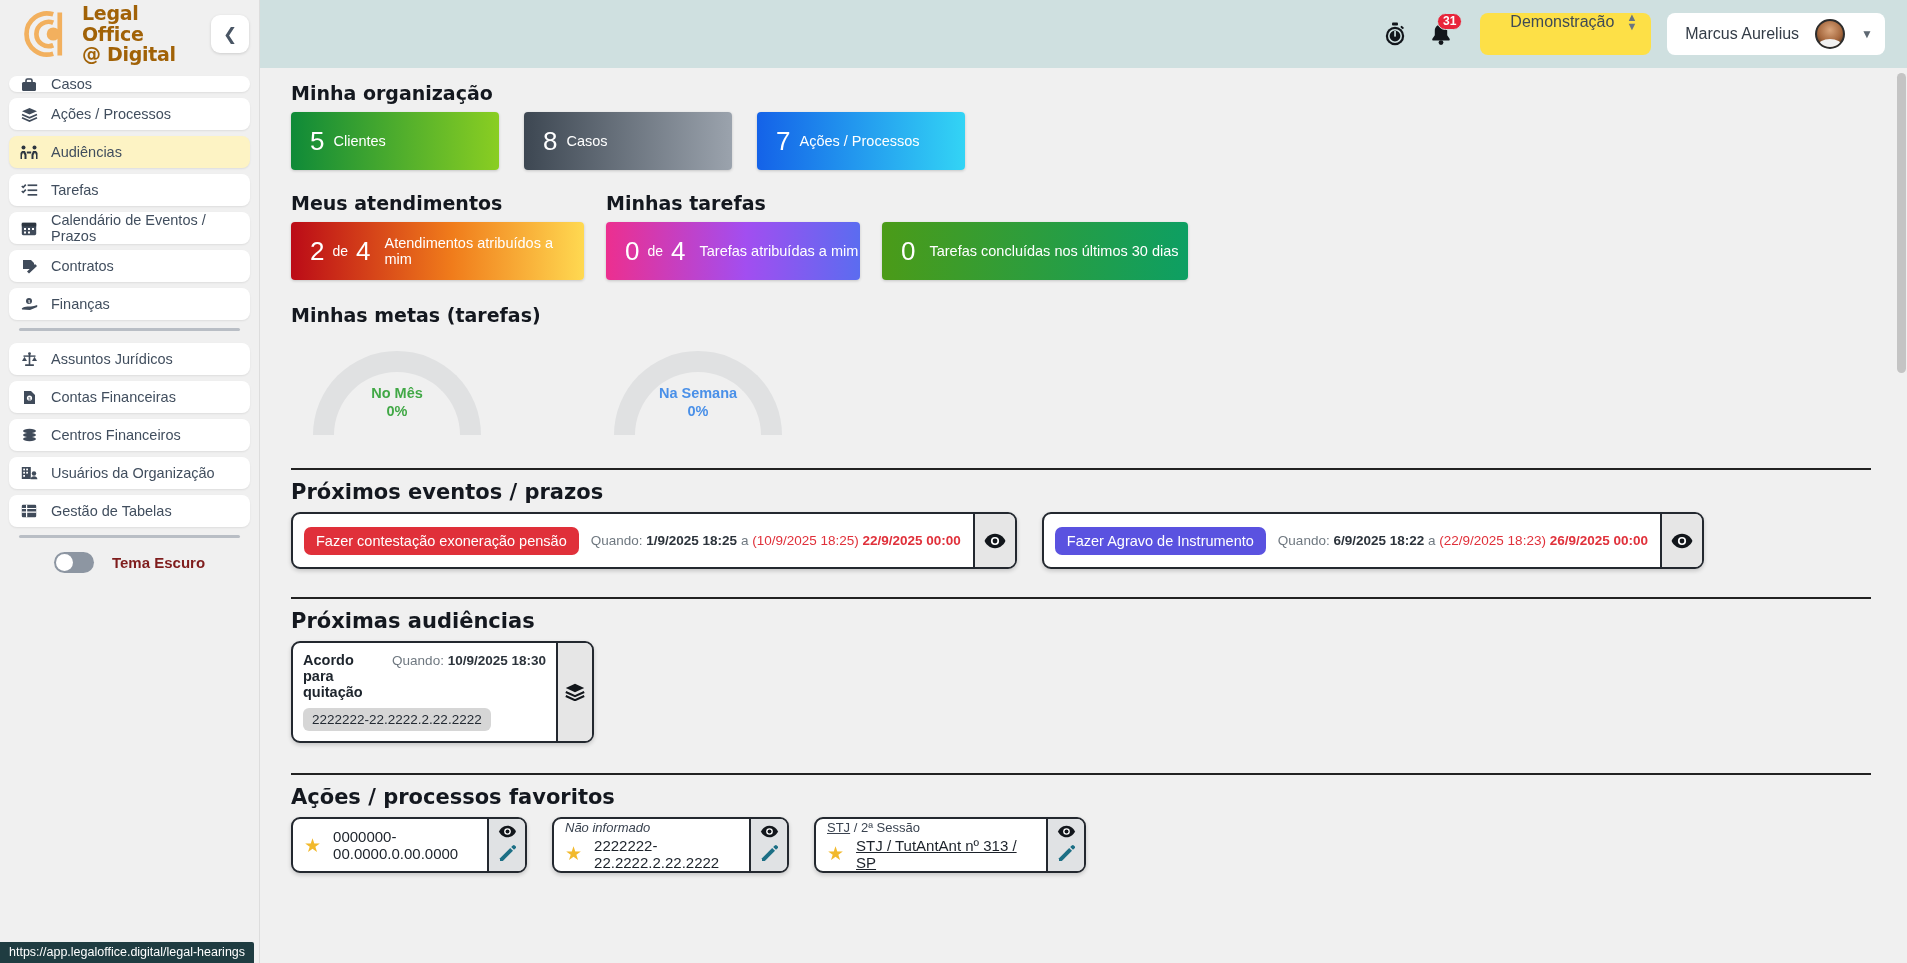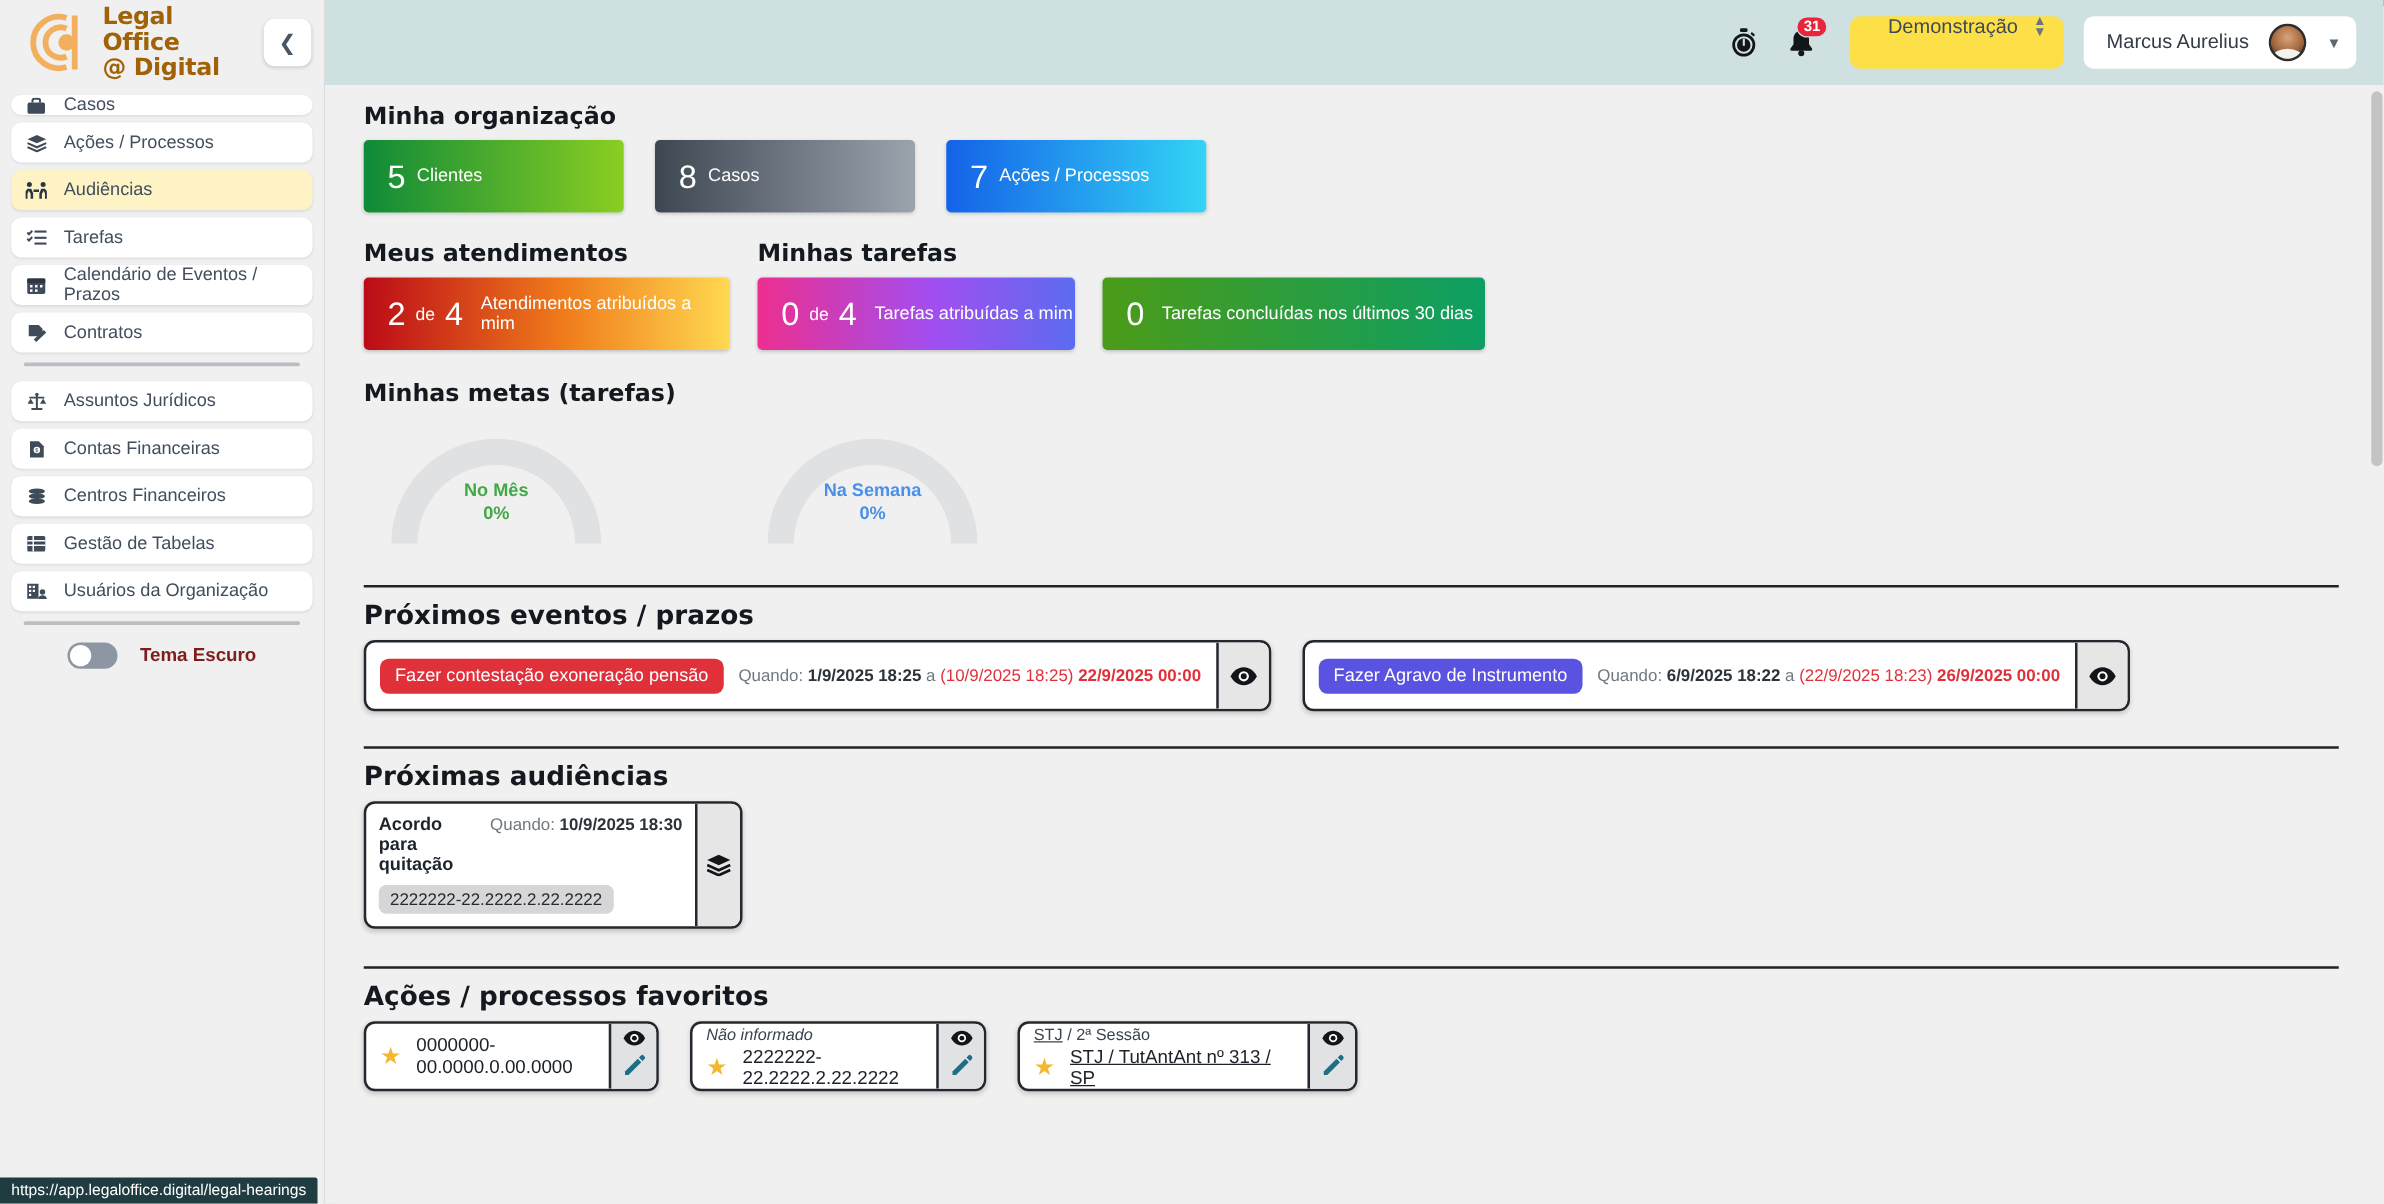--- a/index.html
+++ b/index.html
@@ -332,20 +332,30 @@
     <div class="nav-item">
       <span class="nav-ico">
         <svg width="17" height="15" viewBox="0 0 17 15">
             <path d="M2 1h8l3 3v6H2z" fill="#404b5a"></path>
             <path d="M6 12.5 14 5l2 2-8 7.5z" fill="#404b5a"></path>
           </svg>
       </span>
       <span>Contratos</span>
     </div>
 
+    <div class="nav-item">
+      <span class="nav-ico">
+        <svg width="17" height="14" viewBox="0 0 17 14">
+            <circle cx="8" cy="4" r="3" fill="#404b5a"></circle>
+            <text x="8" y="6" font-size="4" fill="#fff" text-anchor="middle" font-family="sans-serif">$</text>
+            <path d="M0.8 11.5 C4 8.5 9 10 13 9 L16.2 8 16.2 10 9 13 1 12.6z" fill="#404b5a"></path>
+          </svg>
+      </span>
+      <span>Finanças</span>
+    </div>
 
     <div class="nav-divider"></div>
 
     <div class="nav-item">
       <span class="nav-ico">
         <svg width="17" height="15" viewBox="0 0 17 15">
             <rect x="7.7" y="2" width="1.6" height="11" fill="#404b5a"></rect>
             <rect x="4" y="12.3" width="9" height="1.6" rx="0.6" fill="#404b5a"></rect>
             <rect x="2.5" y="3.4" width="12" height="1.4" fill="#404b5a"></rect>
             <path d="M1 9 3.5 4.8 6 9z" fill="#404b5a"></path>
@@ -369,50 +379,50 @@
 
     <div class="nav-item">
       <span class="nav-ico">
         <svg width="17" height="14" viewBox="0 0 17 14">
             <ellipse cx="8.5" cy="3" rx="6.5" ry="2.2" fill="#404b5a"></ellipse>
             <ellipse cx="8.5" cy="7" rx="6.5" ry="2.2" fill="#404b5a"></ellipse>
             <ellipse cx="8.5" cy="11" rx="6.5" ry="2.2" fill="#404b5a"></ellipse>
           </svg>
       </span>
       <span>Centros Financeiros</span>
-    </div>
-
-    <div class="nav-item">
-      <span class="nav-ico">
-        <svg width="16" height="14" viewBox="0 0 16 14">
-            <rect x="0.8" y="0.8" width="14.4" height="12.4" rx="1.2" fill="#404b5a"></rect>
-            <g stroke="#fff" stroke-width="1.2">
-              <path d="M0.8 4.5h14.4M0.8 8.2h14.4M5.6 0.8v12.4"></path>
-            </g>
-          </svg>
-      </span>
-      <span>Gestão de Tabelas</span>
     </div>
 
     <div class="nav-item">
       <span class="nav-ico">
         <svg width="17" height="14" viewBox="0 0 17 14">
             <rect x="0.8" y="1" width="9" height="12" fill="#404b5a"></rect>
             <g fill="#fff">
               <rect x="2.2" y="2.6" width="1.8" height="1.8"></rect>
               <rect x="5.2" y="2.6" width="1.8" height="1.8"></rect>
               <rect x="2.2" y="5.8" width="1.8" height="1.8"></rect>
               <rect x="5.2" y="5.8" width="1.8" height="1.8"></rect>
               <rect x="2.2" y="9" width="1.8" height="1.8"></rect>
             </g>
             <circle cx="13" cy="7.5" r="2.2" fill="#404b5a"></circle>
             <path d="M9.6 13.2c0-2 1.6-3 3.4-3s3.4 1 3.4 3z" fill="#404b5a"></path>
           </svg>
       </span>
       <span>Usuários da Organização</span>
+    </div>
+
+    <div class="nav-item">
+      <span class="nav-ico">
+        <svg width="16" height="14" viewBox="0 0 16 14">
+            <rect x="0.8" y="0.8" width="14.4" height="12.4" rx="1.2" fill="#404b5a"></rect>
+            <g stroke="#fff" stroke-width="1.2">
+              <path d="M0.8 4.5h14.4M0.8 8.2h14.4M5.6 0.8v12.4"></path>
+            </g>
+          </svg>
+      </span>
+      <span>Gestão de Tabelas</span>
     </div>
 
     <div class="nav-divider"></div>
 
     <div id="theme-row">
       <div class="switch">
         <div class="knob"></div>
       </div>
       <div id="theme-label">Tema Escuro</div>
     </div>

